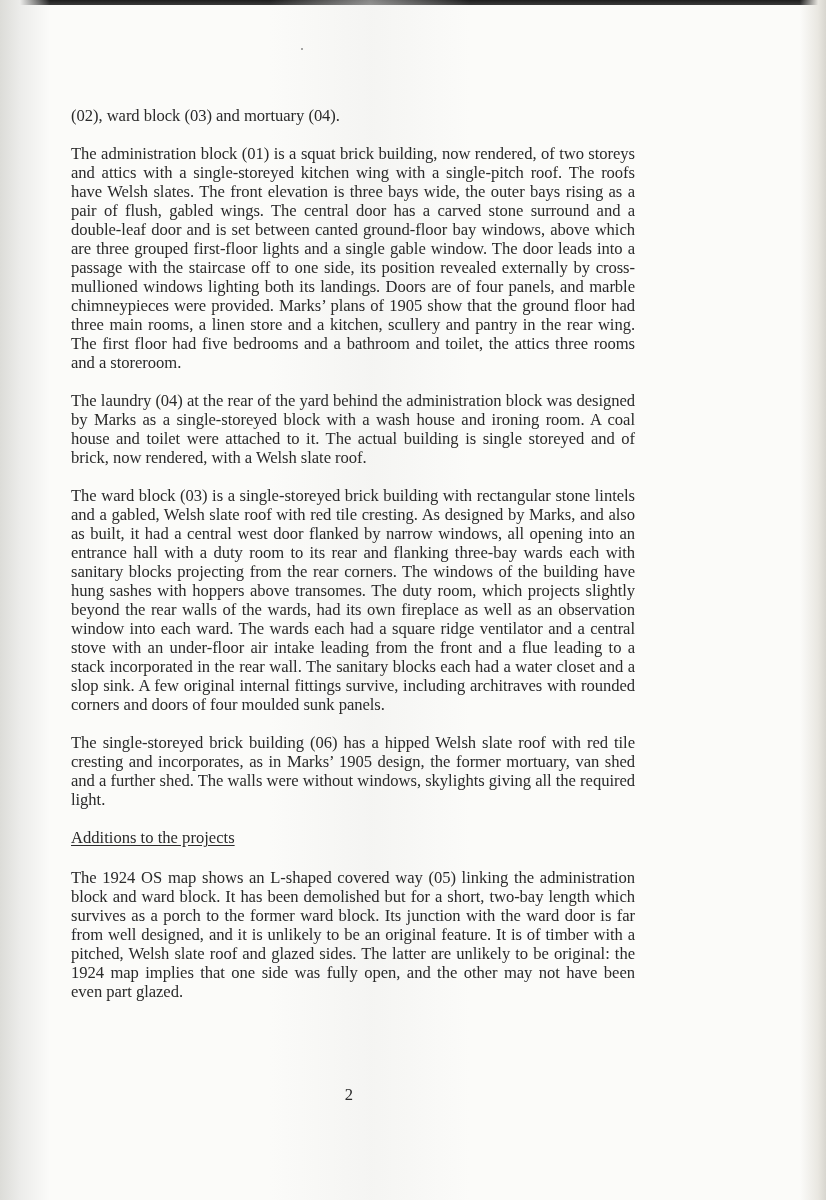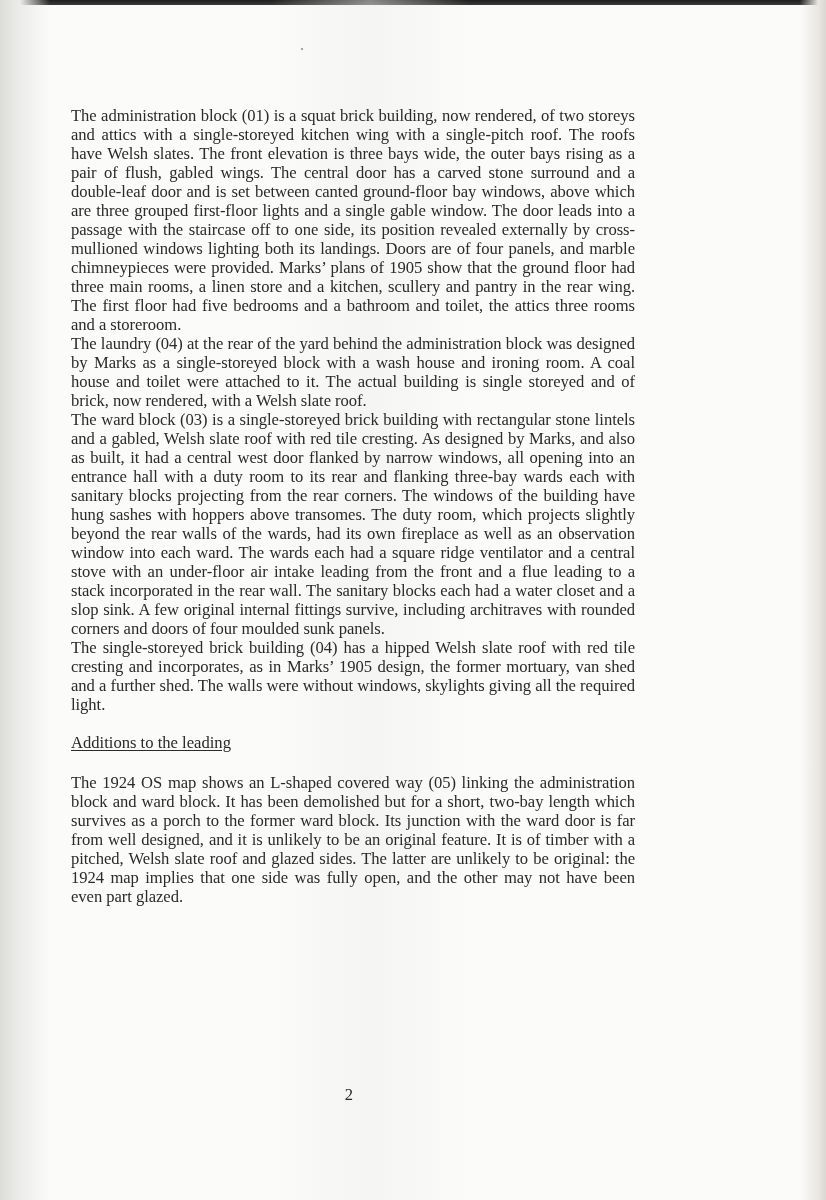--- a/index.html
+++ b/index.html
@@ -51,21 +51,21 @@
     top: 106px;
     width: 564px;
   }
   .para {
     margin: 0;
     font-size: 16.6px;
     line-height: 19px;
     text-align: justify;
     letter-spacing: -0.05px;
   }
-  .para + .para { }
+  .para + .para { margin-top: 19px; }
   .heading {
     margin: 19px 0 0 0;
     font-size: 16.6px;
     line-height: 19px;
     text-decoration: underline;
     text-underline-offset: 2px;
   }
   .heading + .para { margin-top: 21px; }
   .page-number {
     position: absolute;
@@ -79,21 +79,22 @@
 </head>
 <body>
 
 <div class="top-strip"></div>
 <div class="left-shade"></div>
 <div class="center-shade"></div>
 <div class="right-shade"></div>
 <div class="speck" style="left:301px; top:48px;"></div>
 
 <div class="page">
+  <p class="para">(02), ward block (03) and mortuary (04).</p>
   <p class="para">The administration block (01) is a squat brick building, now rendered, of two storeys and attics with a single-storeyed kitchen wing with a single-pitch roof. The roofs have Welsh slates.  The front elevation is three bays wide, the outer bays rising as a pair of flush, gabled wings.  The central door has a carved stone surround and a double-leaf door and is set between canted ground-floor bay windows, above which are three grouped first-floor lights and a single gable window.  The door leads into a passage with the staircase off to one side, its position revealed externally by cross-mullioned windows lighting both its landings.  Doors are of four panels, and marble chimneypieces were provided.  Marks’ plans of 1905 show that the ground floor had three main rooms, a linen store and a kitchen, scullery and pantry in the rear wing.  The first floor had five bedrooms and a bathroom and toilet, the attics three rooms and a storeroom.</p>
   <p class="para">The laundry (04) at the rear of the yard behind the administration block was designed by Marks as a single-storeyed block with a wash house and ironing room.  A coal house and toilet were attached to it.  The actual building is single storeyed and of brick, now rendered, with a Welsh slate roof.</p>
   <p class="para">The ward block (03) is a single-storeyed brick building with rectangular stone lintels and a gabled, Welsh slate roof with red tile cresting.  As designed by Marks, and also as built, it had a central west door flanked by narrow windows, all opening into an entrance hall with a duty room to its rear and flanking three-bay wards each with sanitary blocks projecting from the rear corners.  The windows of the building have hung sashes with hoppers above transomes.  The duty room, which projects slightly beyond the rear walls of the wards, had its own fireplace as well as an observation window into each ward.  The wards each had a square ridge ventilator and a central stove with an under-floor air intake leading from the front and a flue leading to a stack incorporated in the rear wall.  The sanitary blocks each had a water closet and a slop sink.  A few original internal fittings survive, including architraves with rounded corners and doors of four moulded sunk panels.</p>
-  <p class="para">The single-storeyed brick building (04) has a hipped Welsh slate roof with red tile cresting and incorporates, as in Marks’ 1905 design, the former mortuary, van shed and a further shed.  The walls were without windows, skylights giving all the required light.</p>
-  <p class="heading">Additions to the leading</p>
+  <p class="para">The single-storeyed brick building (06) has a hipped Welsh slate roof with red tile cresting and incorporates, as in Marks’ 1905 design, the former mortuary, van shed and a further shed.  The walls were without windows, skylights giving all the required light.</p>
+  <p class="heading">Additions to the projects</p>
   <p class="para">The 1924 OS map shows an L-shaped covered way (05) linking the administration block and ward block.  It has been demolished but for a short, two-bay length which survives as a porch to the former ward block.  Its junction with the ward door is far from well designed, and it is unlikely to be an original feature.  It is of timber with a pitched, Welsh slate roof and glazed sides.  The latter are unlikely to be original: the 1924 map implies that one side was fully open, and the other may not have been even part glazed.</p>
 </div>
 
 <div class="page-number">2</div>
 
 </body></html>

